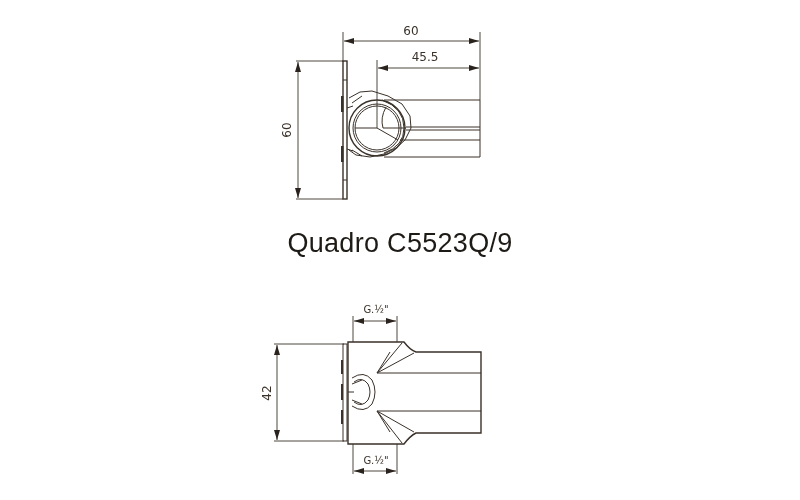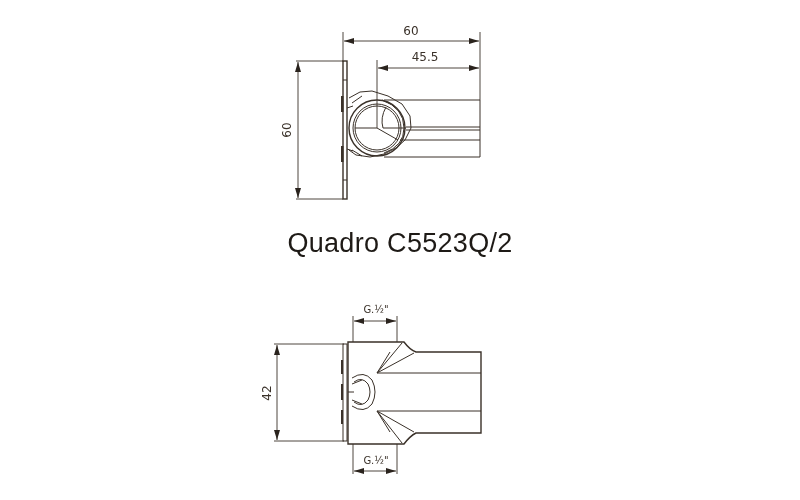--- a/index.html
+++ b/index.html
@@ -129,13 +129,13 @@
 
       <path class="ln" d="M352,378 Q364,370 372,380 Q378,392 372,404 Q364,414 352,406"></path>
       <path class="ln" d="M354,382 Q362,376 368,384 Q372,392 368,400 Q362,408 354,402"></path>
       <line class="ln" x1="352" y1="384" x2="362" y2="380"></line>
       <line class="ln" x1="352" y1="400" x2="362" y2="404"></line>
       <line class="ln" x1="348" y1="392" x2="354" y2="392"></line>
     </g>
   </g>
 </svg>
 
-<div class="title">Quadro C5523Q/2</div>
+<div class="title">Quadro C5523Q/9</div>
 
 </body></html>

